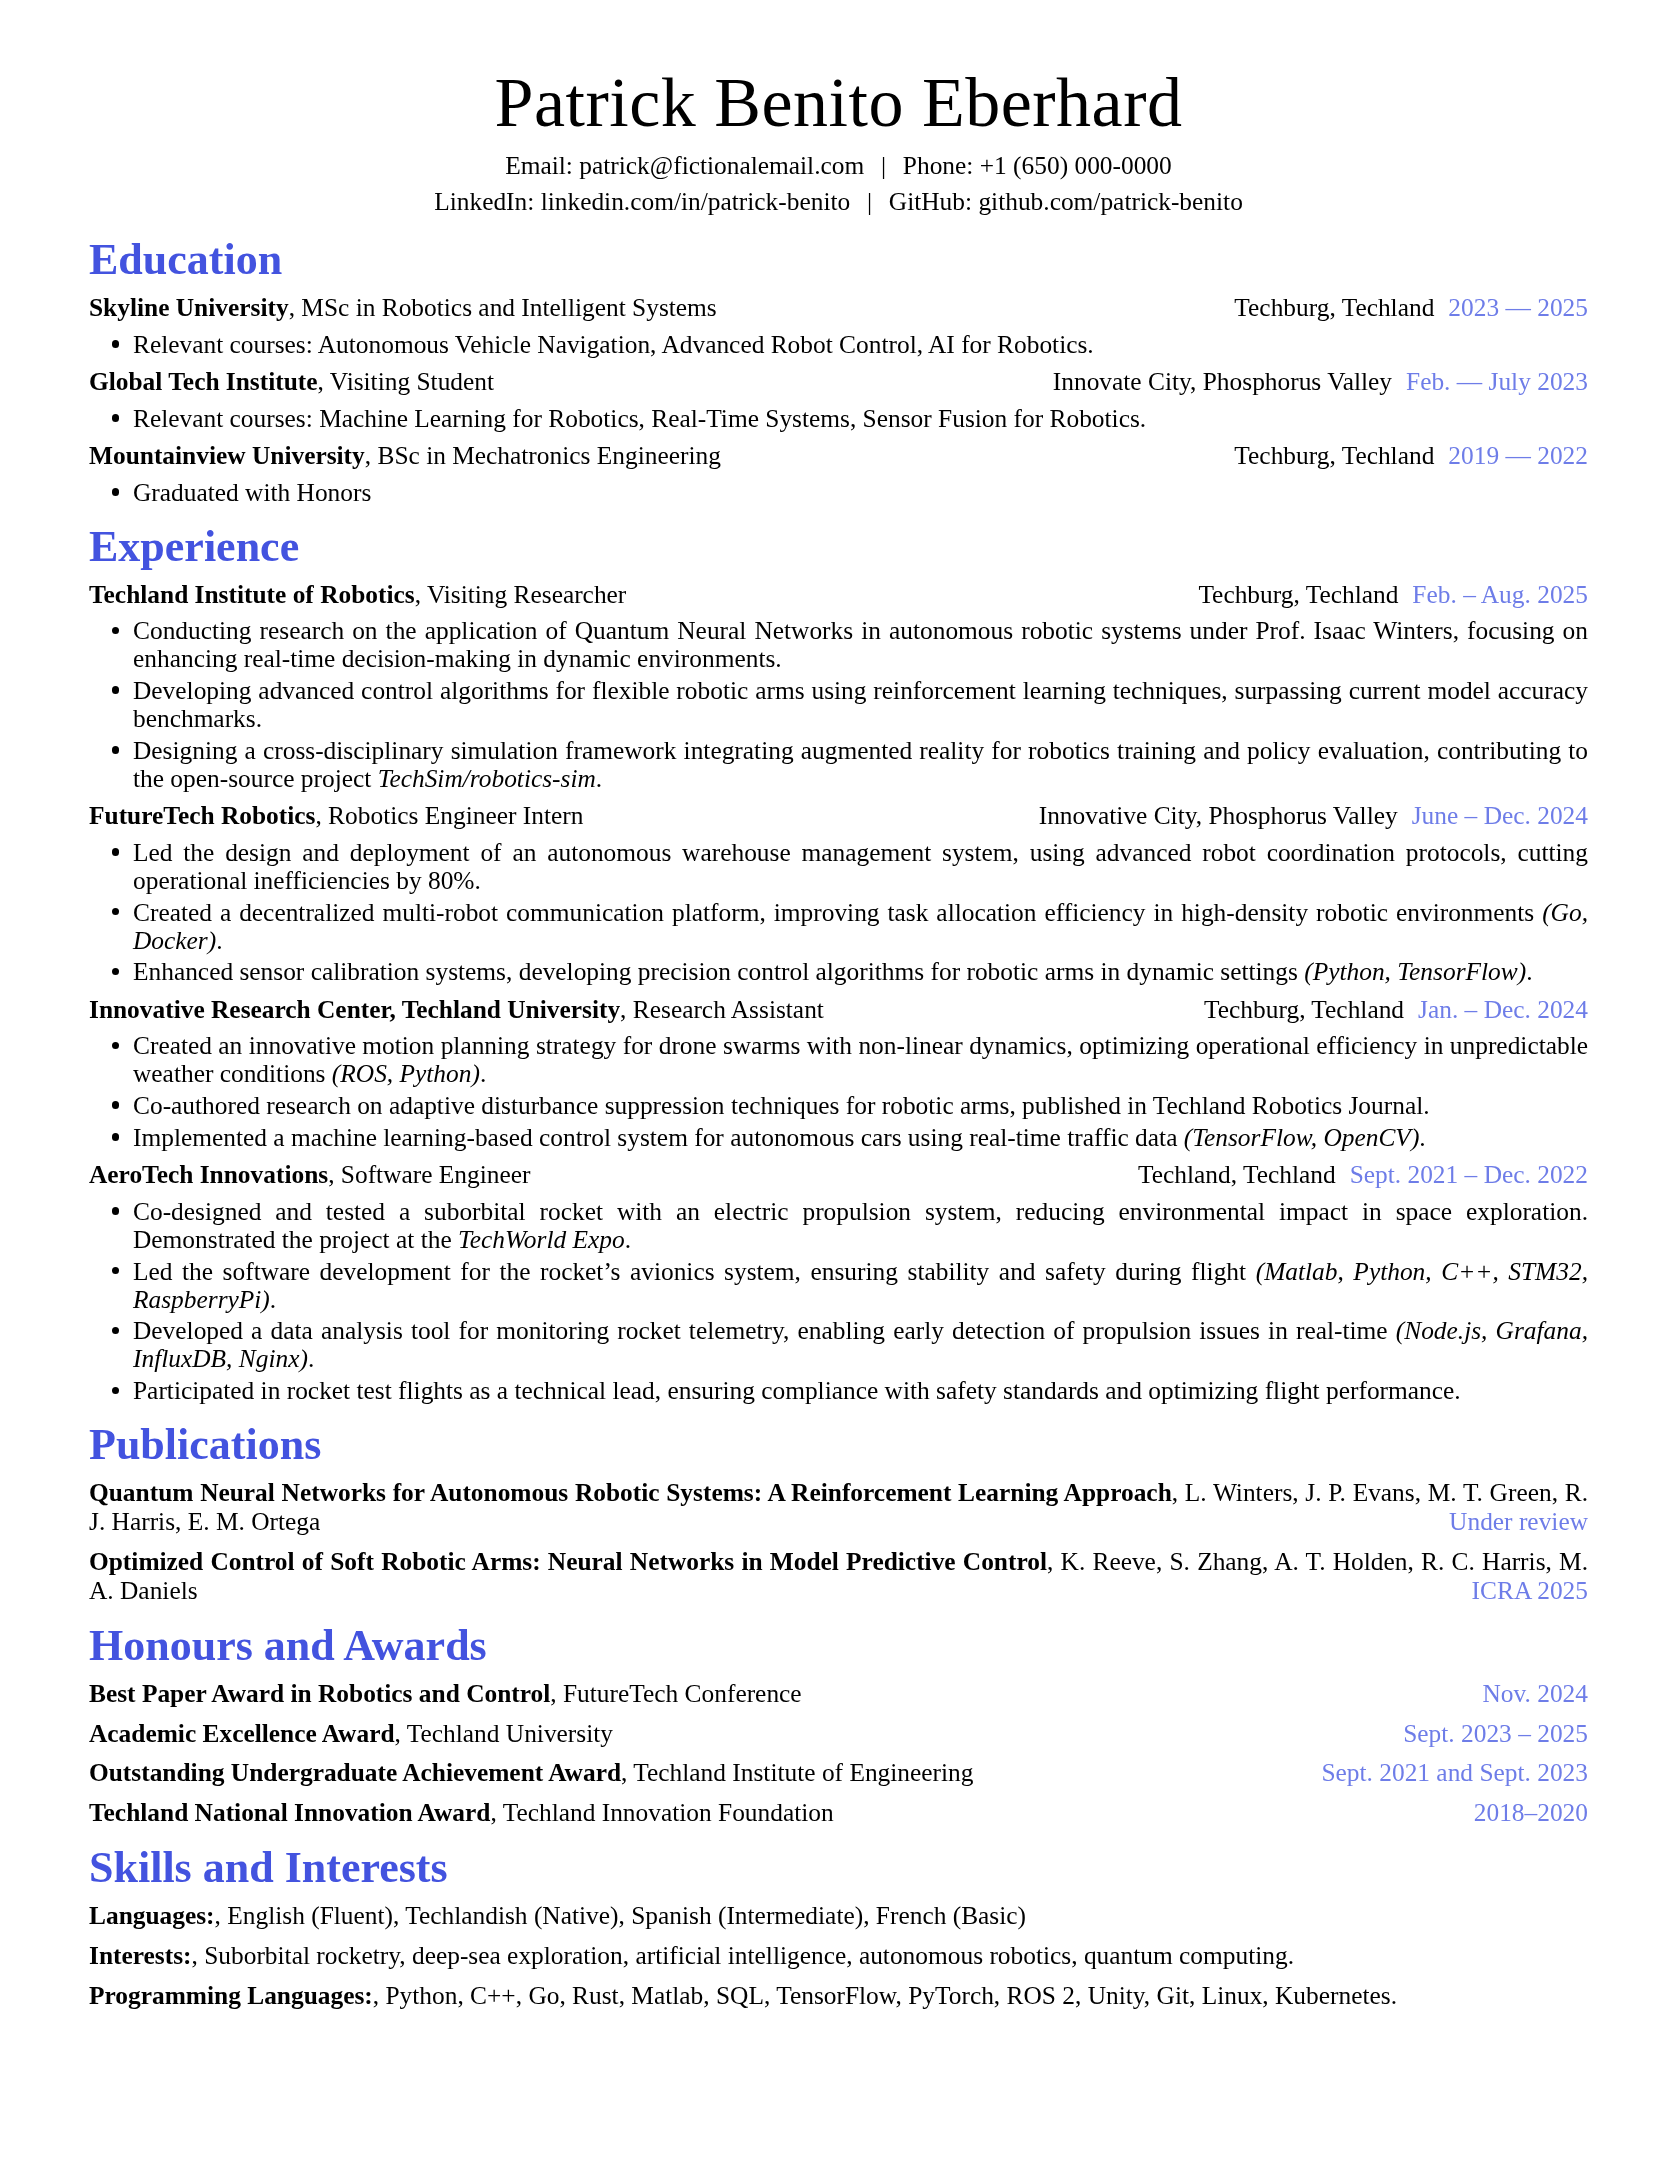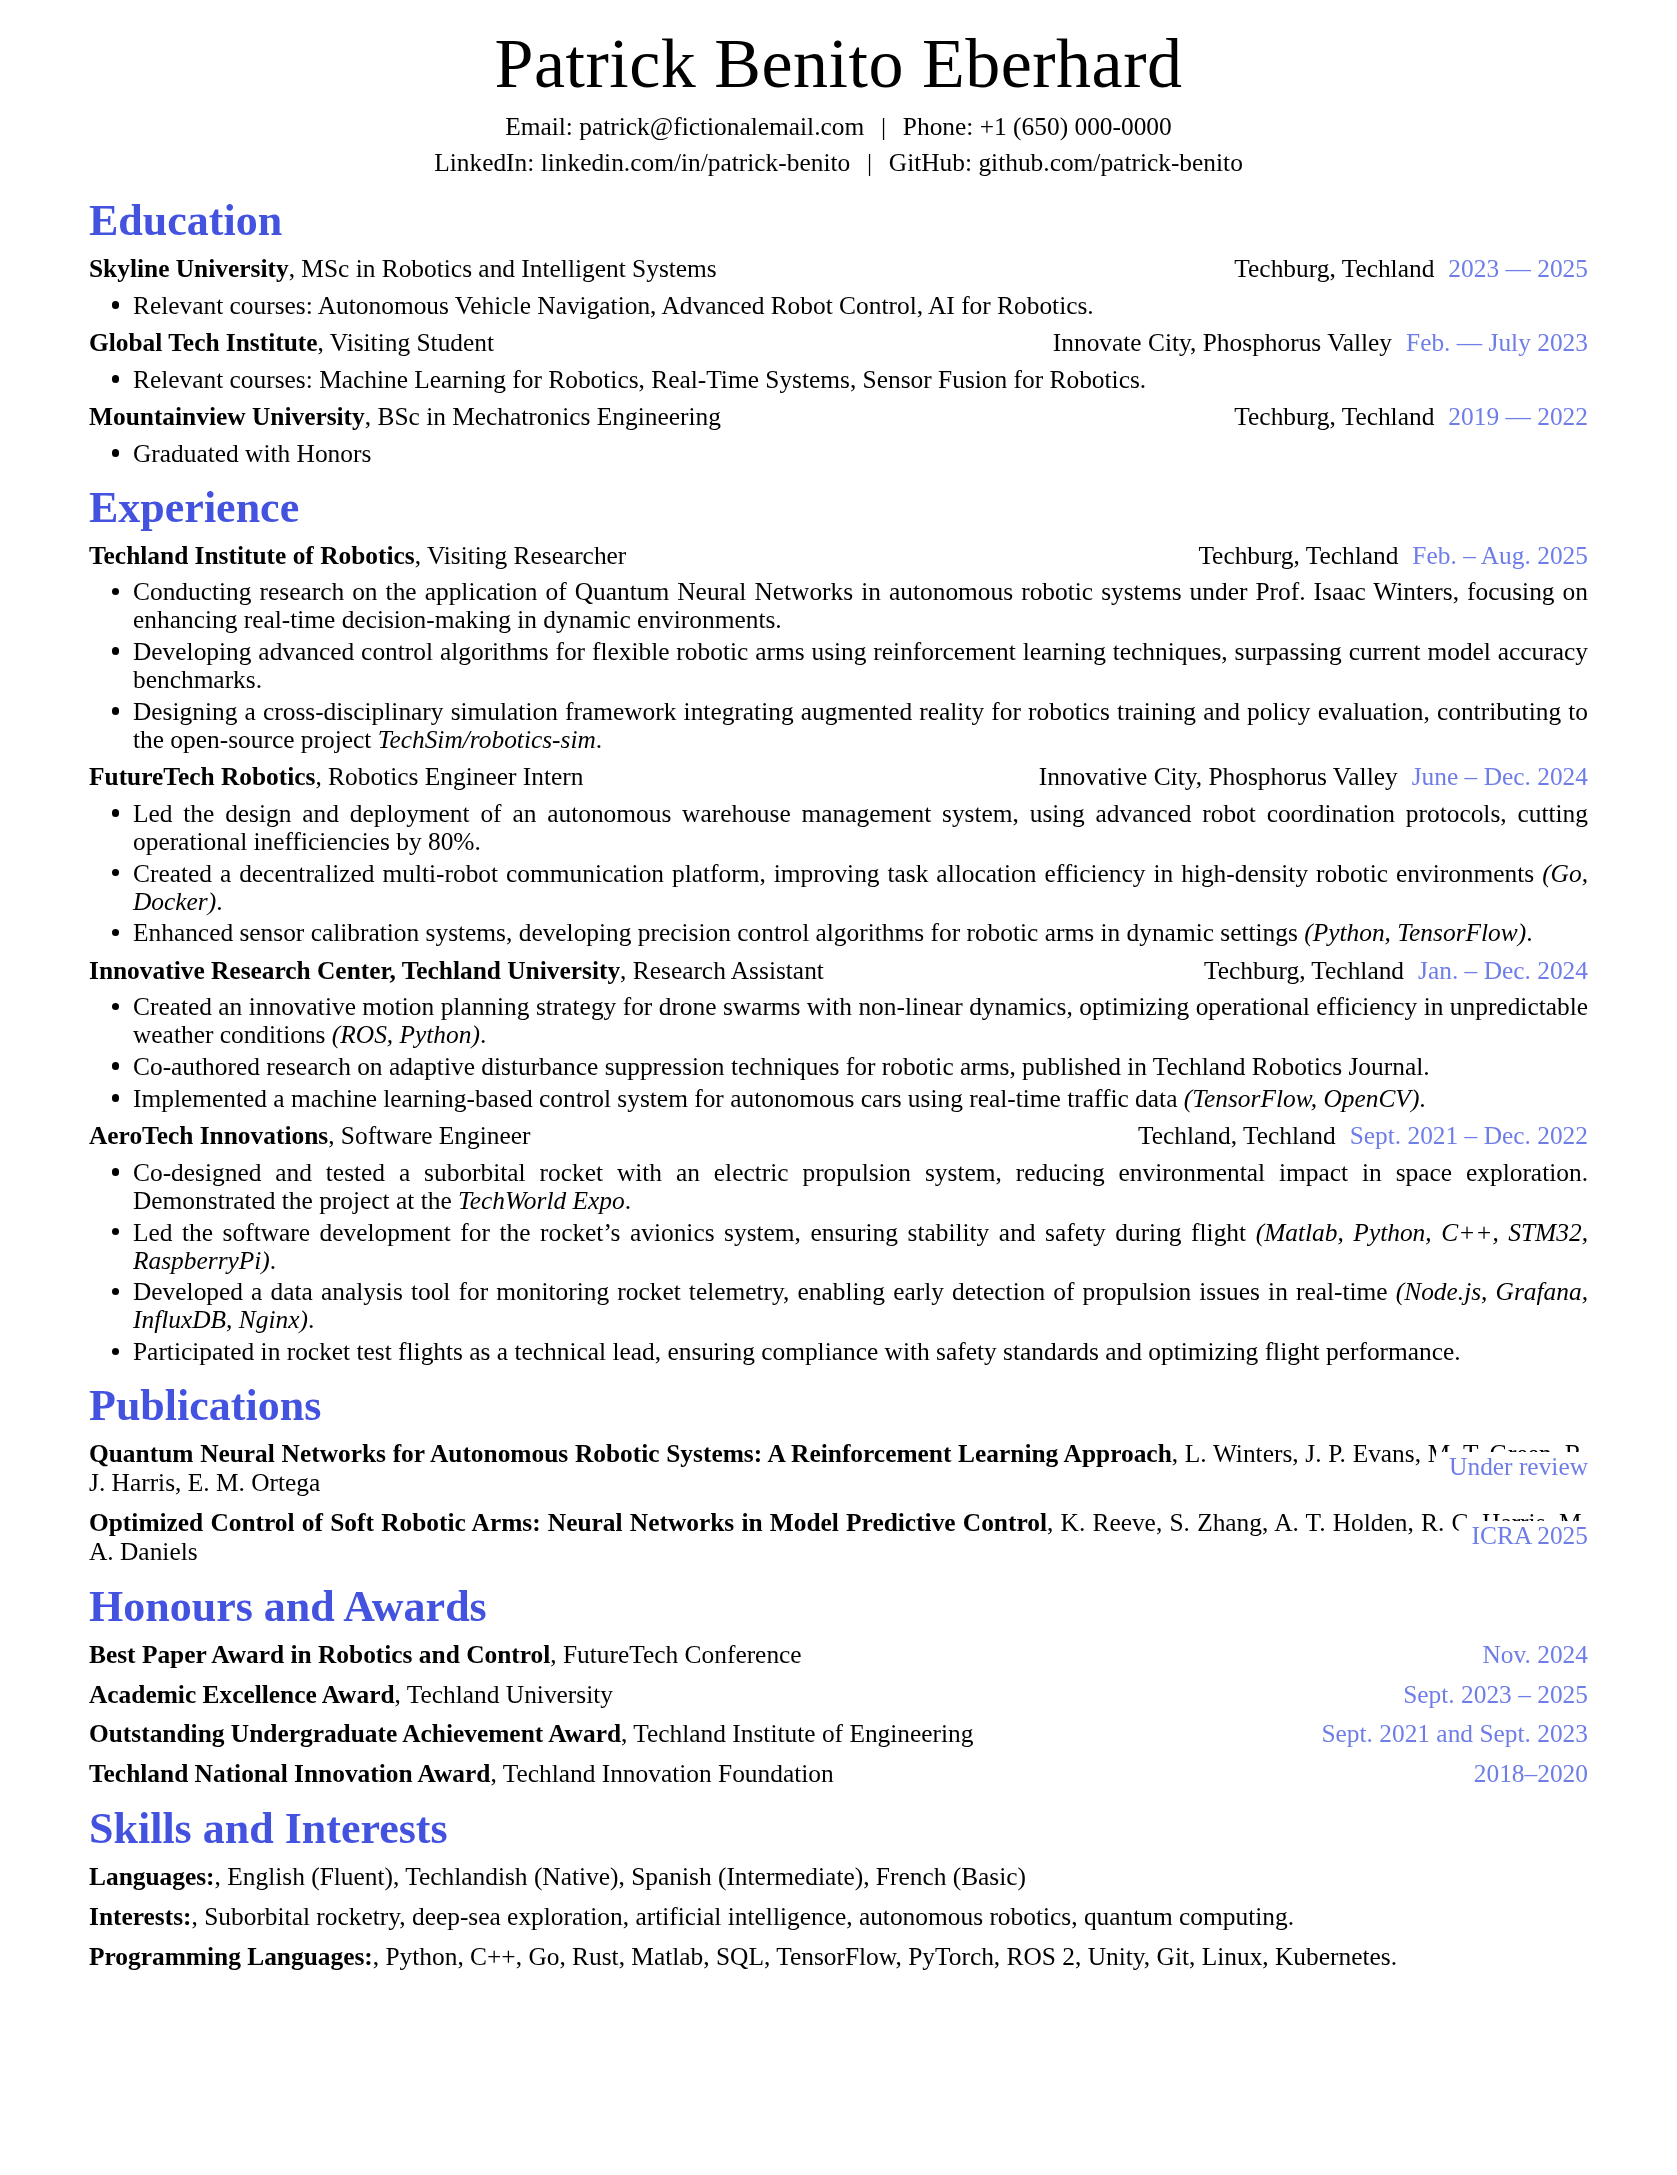--- a/index.html
+++ b/index.html
@@ -10,21 +10,21 @@
   }
   *{box-sizing:border-box;}
   html,body{margin:0;padding:0;}
   body{
     width:1677px;height:2175px;overflow:hidden;
     background:var(--page-bg);
     color:var(--text);
     font-family:"Liberation Serif", serif;
     font-size:25.4px;
   }
-  .page{padding:24.5px 89px 0 89px;}
+  .page{padding:24.5px 89px 0 89px;margin-top:39px;}
 
   
   h1.name{
     font-size:70px;font-weight:normal;line-height:1.12;
     text-align:center;margin:0 0 5.6px 0;letter-spacing:0.5px;
   }
   .contact{text-align:center;font-size:25.4px;line-height:36px;}
   .contact b{font-weight:normal;}
   .contact .sep{display:inline-block;padding:0 10.4px;font-weight:normal;}
 
@@ -53,21 +53,21 @@
   }
   ul.bullets li::before{
     content:"";position:absolute;left:22.6px;top:10.4px;
     width:7.5px;height:7.5px;border-radius:50%;background:#000;
   }
   ul.bullets i{font-style:italic;}
 
   
   .pub{position:relative;line-height:29px;text-align:justify;margin:0 0 11.3px 0;}
   .pub b{font-weight:bold;}
-  .pub .status{position:absolute;right:0;bottom:16px;background:var(--page-bg);padding-left:13px;}
+  .pub .status{position:absolute;right:0;bottom:0;background:var(--page-bg);padding-left:13px;}
 
   
   .award{display:flex;justify-content:space-between;align-items:baseline;gap:28px;line-height:29px;margin-bottom:10.4px;}
   .award b{font-weight:bold;}
   .award .date{white-space:nowrap;flex:none;}
 
   
   .skill{margin:0 0 11.3px 0;line-height:29px;}
   .skill b{font-weight:bold;}
 </style>

